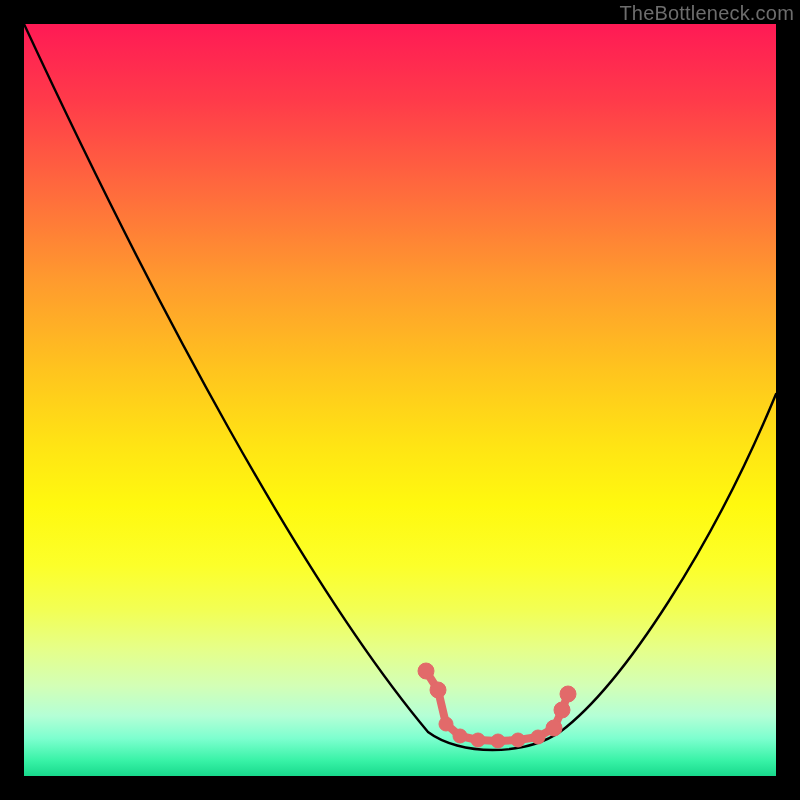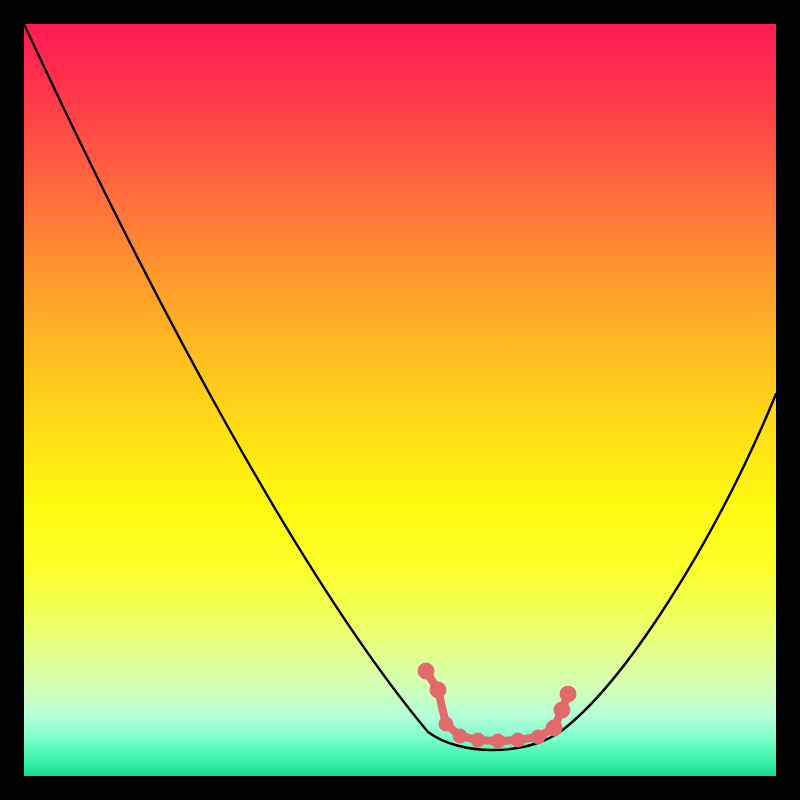--- a/index.html
+++ b/index.html
@@ -57,20 +57,21 @@
   svg {
     position: absolute;
     left: 0;
     top: 0;
   }
 </style>
 </head>
 <body>
 
 <div class="frame">
+  <div class="watermark">TheBottleneck.com</div>
 
   <div class="plot">
     <svg width="752" height="752" viewBox="0 0 752 752">
 
       <path fill="none" stroke="#000000" stroke-width="2.4" stroke-linecap="round" d="M 0 0 C 130 280, 280 560, 404 708 C 436 732, 500 732, 536 708 C 600 660, 690 520, 752 370"></path>
 
       <path fill="none" stroke="#e26a6a" stroke-width="8" stroke-linecap="round" stroke-linejoin="round" d="M 402 647 L 414 666 L 422 700 L 436 712 L 454 716 L 474 717 L 494 716 L 514 713 L 530 704 L 538 686 L 544 670"></path>
 
       <g fill="#e26a6a" stroke="#e26a6a">
         <circle r="8" cx="402" cy="647"></circle>

